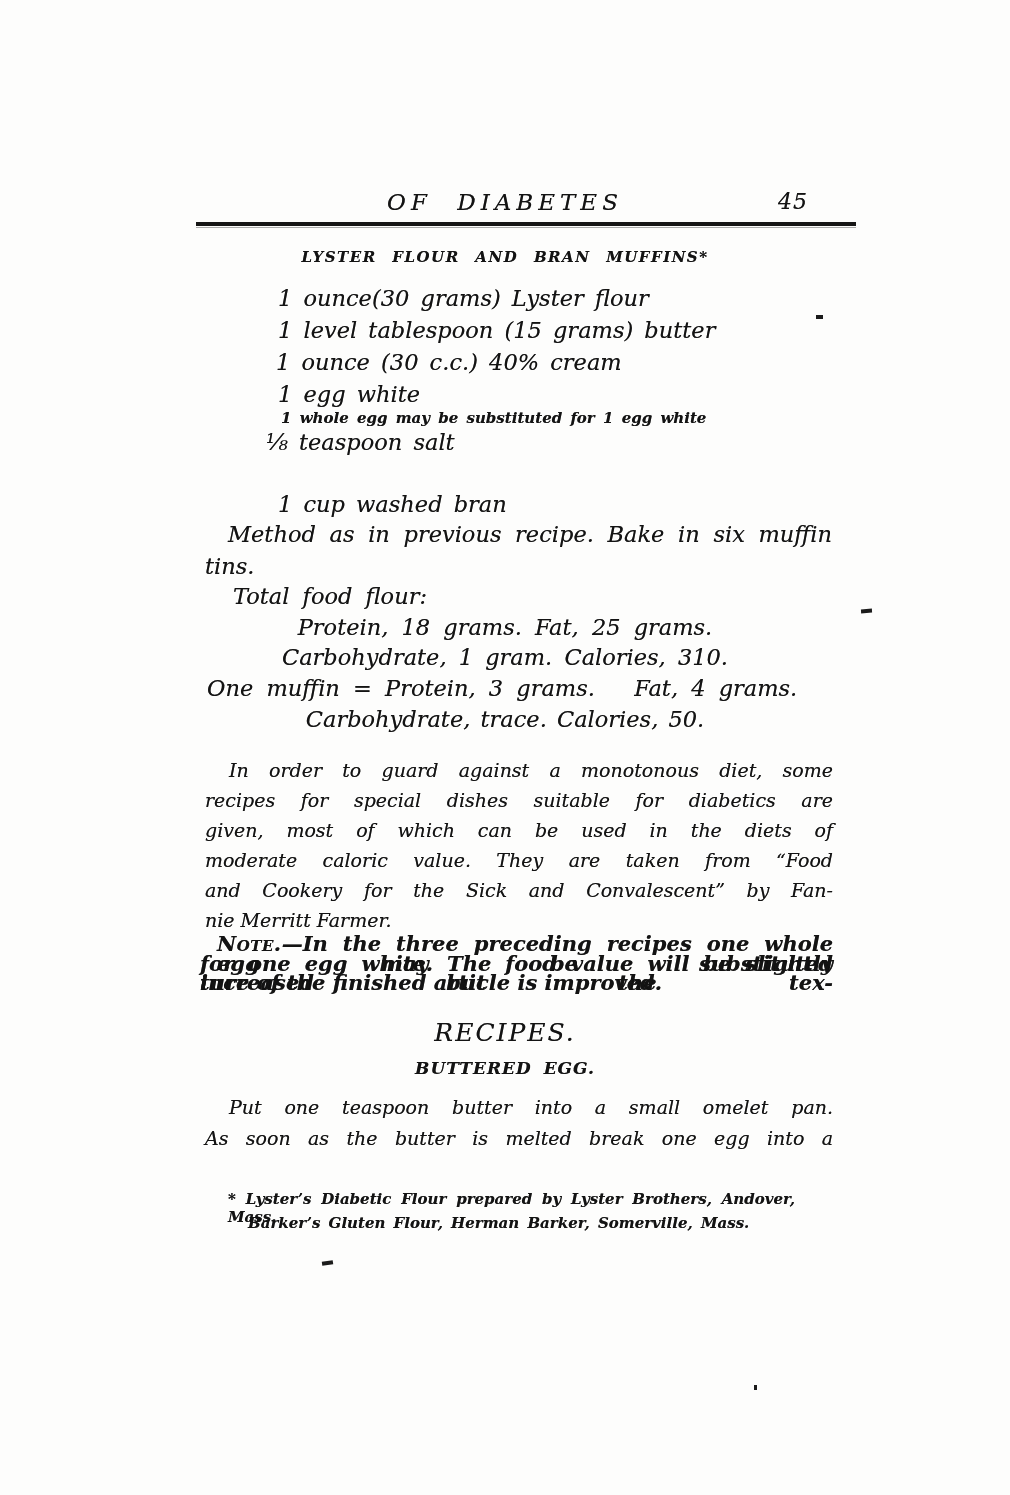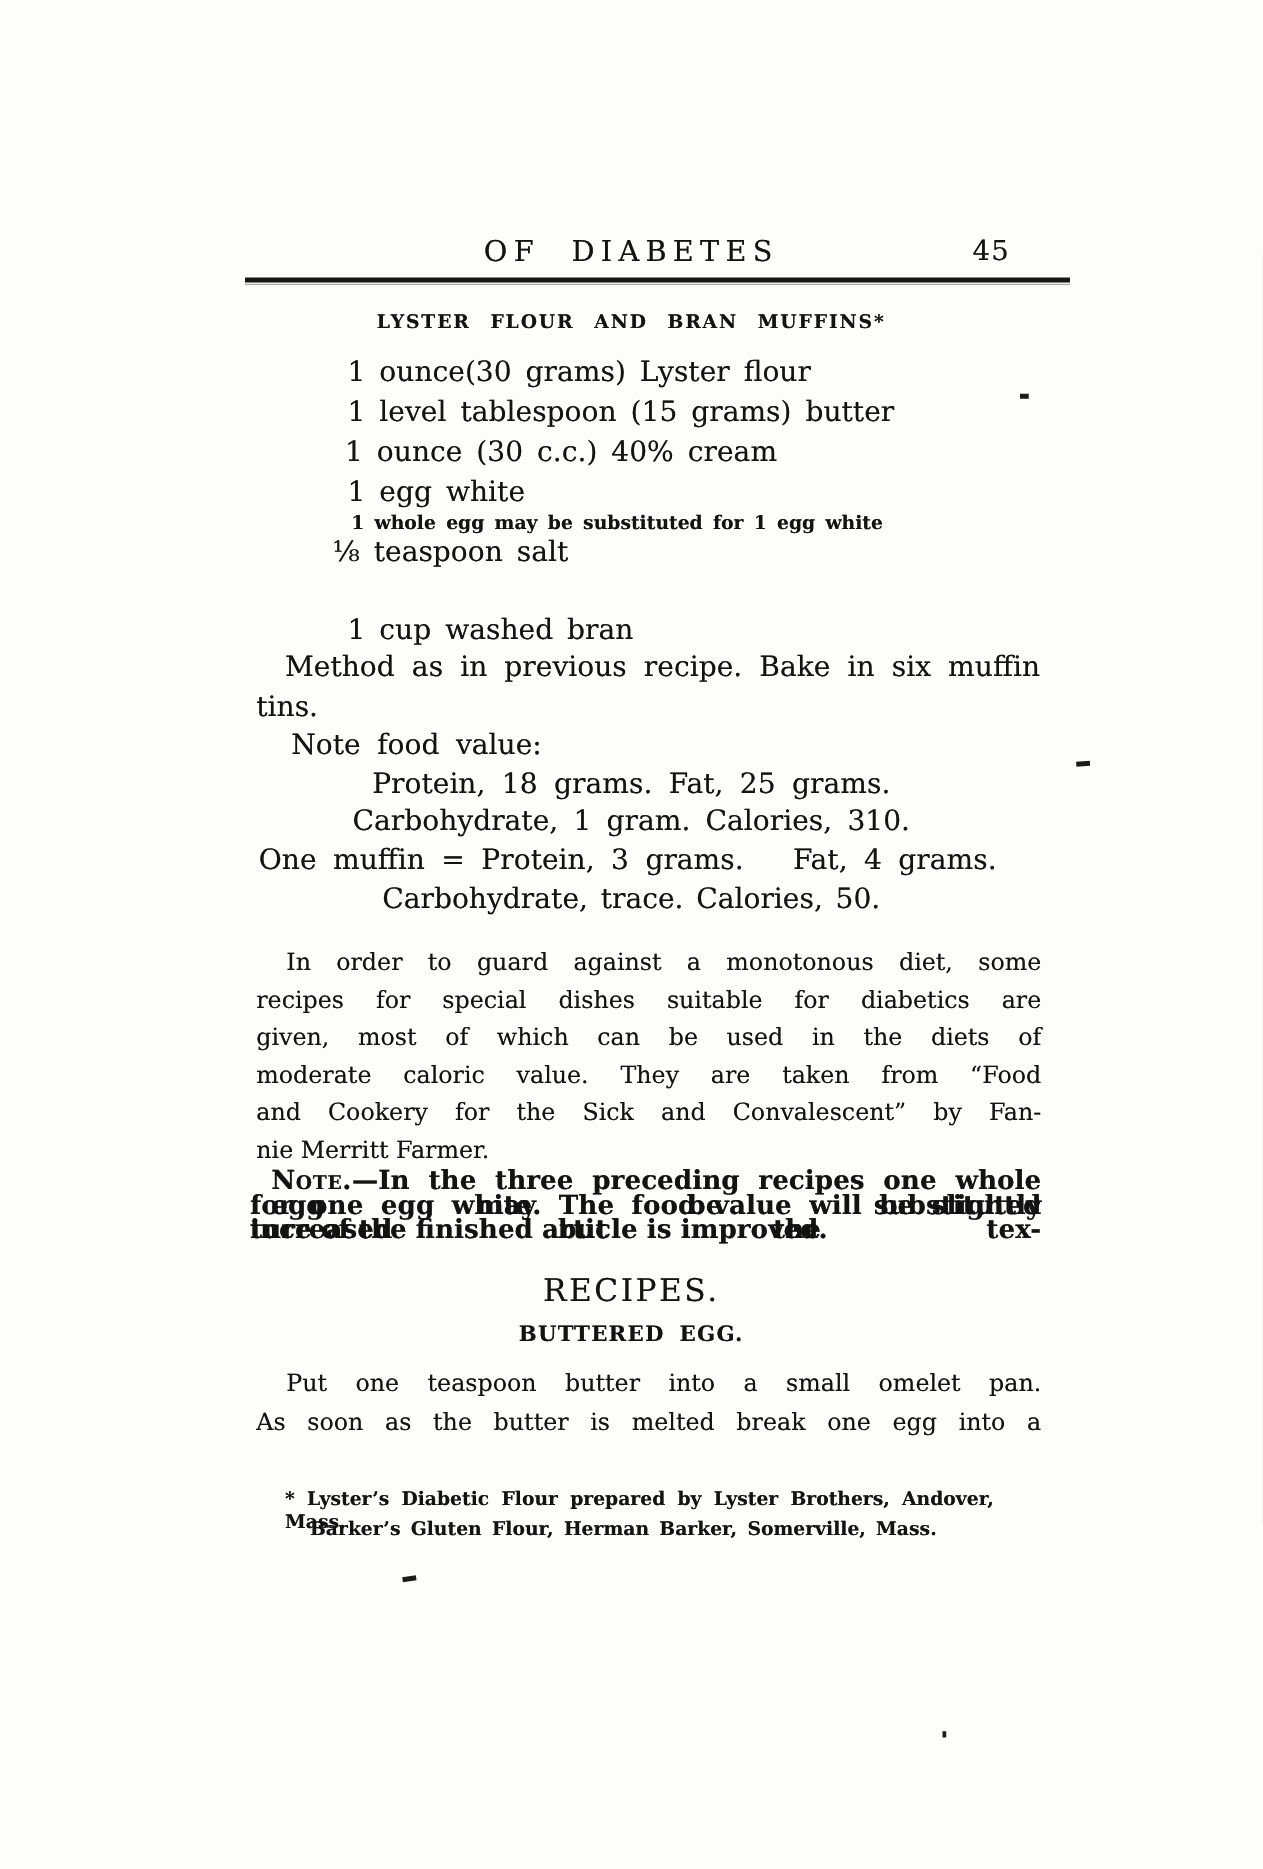--- a/index.html
+++ b/index.html
@@ -4,20 +4,21 @@
 <style>
   html,body{margin:0;padding:0;background:#e8e8e8;}
   .page{
     position:relative;
     width:1010px;height:1495px;
     background:#fdfdfc;
     font-family:"DejaVu Serif","Liberation Serif",serif;
     color:#131313;
     overflow:hidden;
     text-shadow:0 0 0.5px rgba(0,0,0,.55);
+    font-style:italic;
   }
   .abs{position:absolute;}
   .center{left:0;right:0;text-align:center;}
   .header-title{top:189px;font-size:23px;letter-spacing:5px;word-spacing:13px;}
   .page-number{left:778px;top:189px;font-size:22px;letter-spacing:1px;}
   .rule{left:196px;top:222px;width:660px;height:4px;background:#161616;}
   .rule2{left:196px;top:227px;width:660px;height:1px;background:rgba(20,20,20,.35);}
   .recipe-title{top:248px;font-size:15px;font-weight:bold;letter-spacing:1.5px;word-spacing:9px;}
   .ing{font-size:22.5px;word-spacing:4px;white-space:nowrap;}
   .smallbold{font-size:15px;font-weight:bold;word-spacing:3px;white-space:nowrap;}
@@ -56,21 +57,21 @@
   <div class="abs ing" style="left:278px;top:381px;">1 egg white</div>
 
   <div class="abs smallbold" style="left:281px;top:409px;">1 whole egg may be substituted for 1 egg white</div>
 
   <div class="abs ing" style="left:266px;top:429px;">⅛ teaspoon salt</div>
   <div class="abs ing" style="left:278px;top:491px;">1 cup washed bran</div>
 
   <div class="abs body-line just" style="left:228px;top:521px;width:604px;">Method as in previous recipe.  Bake in six muffin</div>
   <div class="abs body-line" style="left:205px;top:553px;">tins.</div>
 
-  <div class="abs body-line" style="left:233px;top:583px;word-spacing:6px;">Note food value:</div>
+  <div class="abs body-line" style="left:233px;top:583px;word-spacing:6px;">Total food flour:</div>
   <div class="abs center body-line" style="top:614px;word-spacing:6px;">Protein, 18 grams.  Fat, 25 grams.</div>
   <div class="abs center body-line" style="top:644px;word-spacing:5px;">Carbohydrate, 1 gram.  Calories, 310.</div>
   <div class="abs body-line" style="left:207px;top:675px;word-spacing:6px;white-space:pre;">One muffin = Protein, 3 grams.   Fat, 4 grams.</div>
   <div class="abs center body-line" style="top:706px;word-spacing:3px;">Carbohydrate, trace. Calories, 50.</div>
 
   <div class="abs para" style="left:205px;top:755px;width:628px;">
     <div class="ln indent">In order to guard against a monotonous diet, some</div>
     <div class="ln">recipes for special dishes suitable for diabetics are</div>
     <div class="ln">given, most of which can be used in the diets of</div>
     <div class="ln">moderate caloric value.  They are taken from “Food</div>

